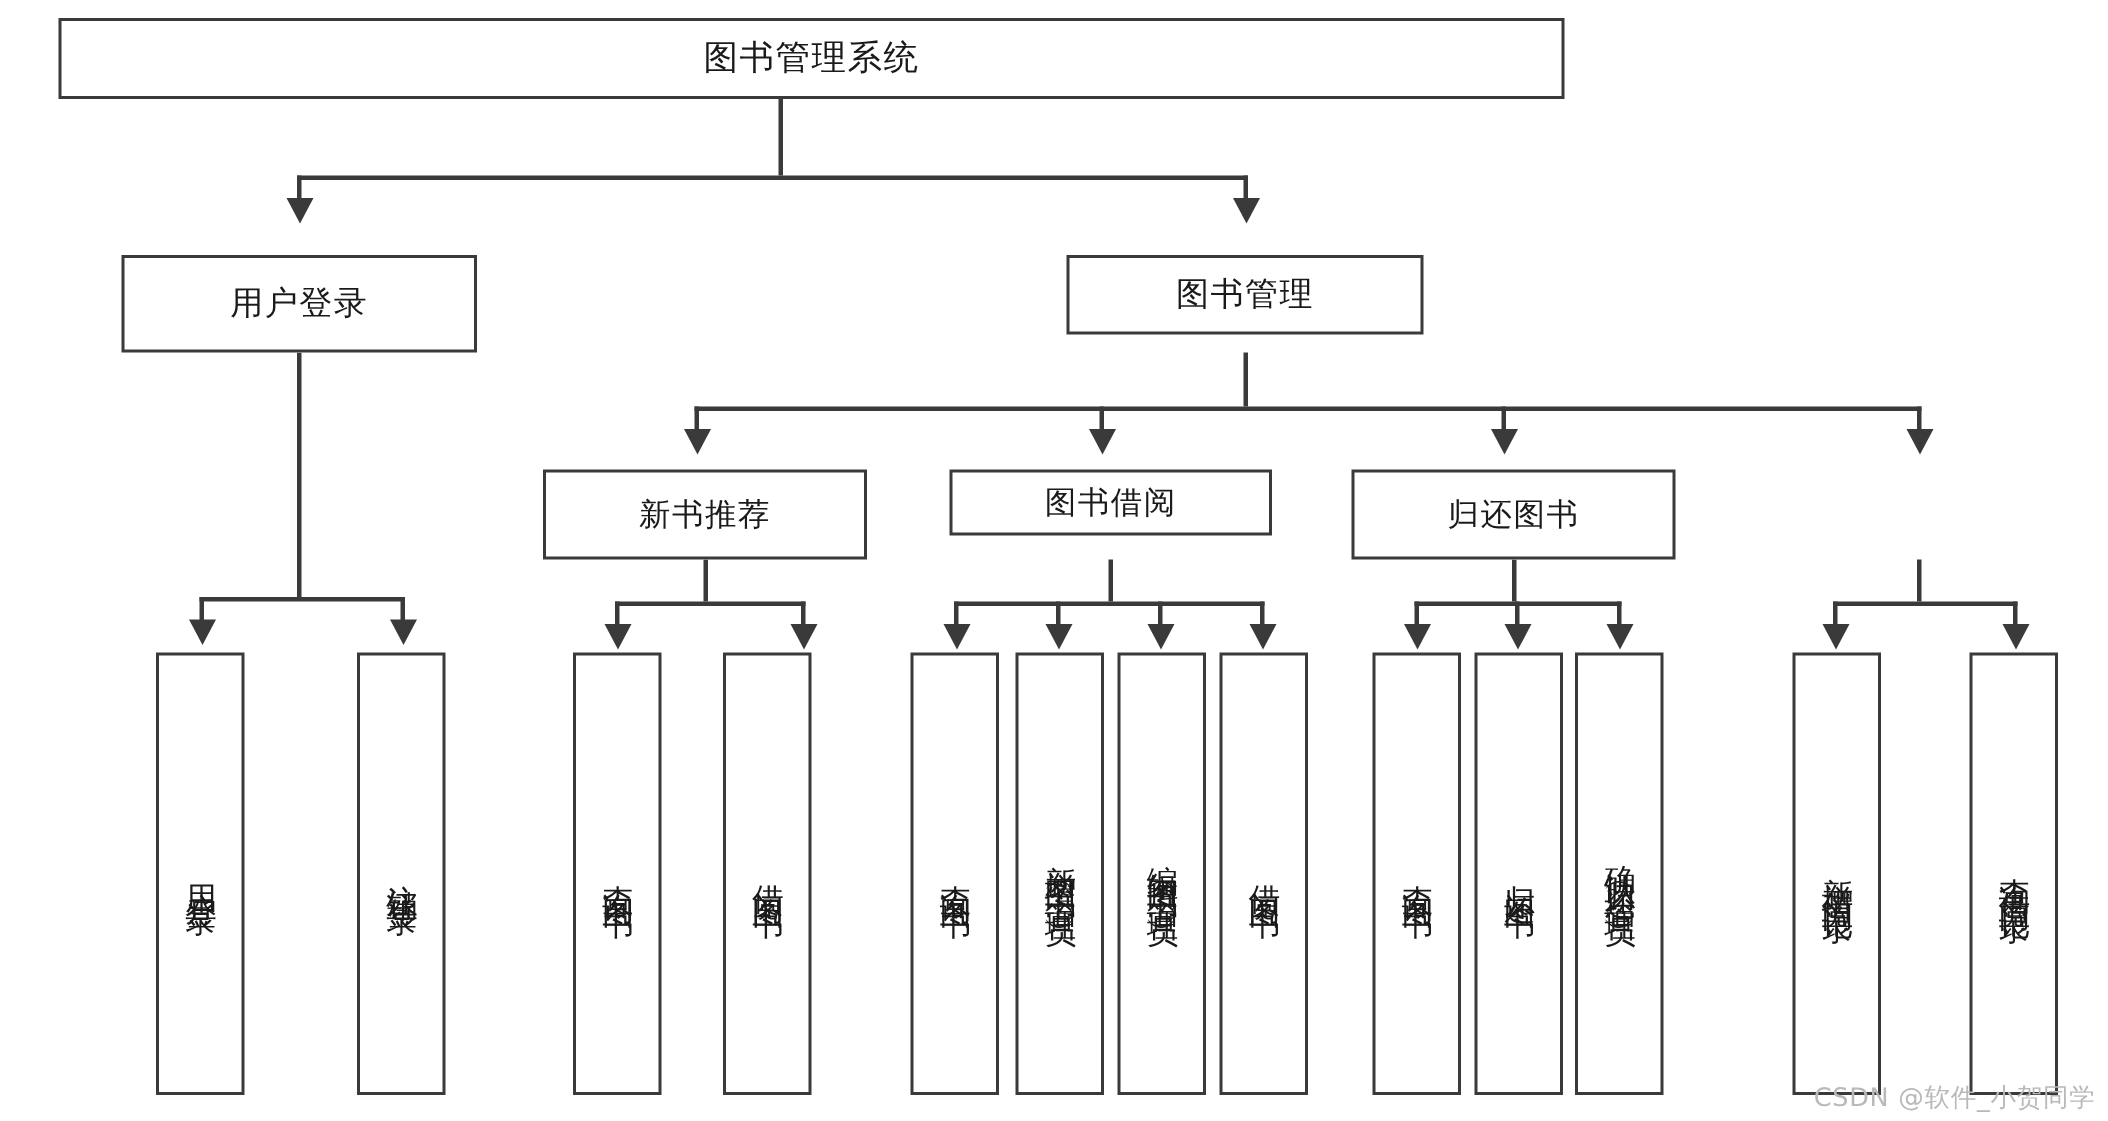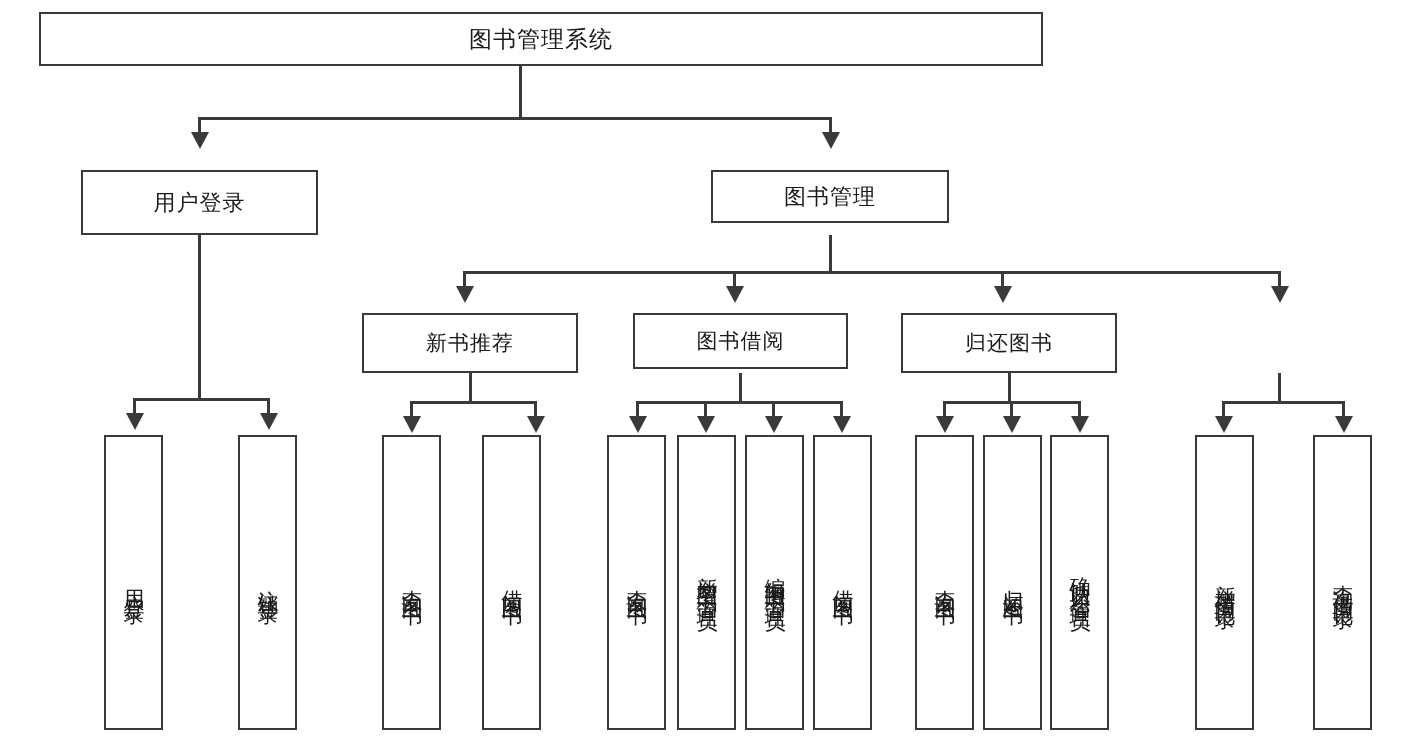--- a/index.html
+++ b/index.html
@@ -110,21 +110,21 @@
   <div class="edge v" style="left:1001px;top:271px;width:3px;height:17px;"></div>
   <div class="edge v" style="left:1278px;top:271px;width:3px;height:17px;"></div>
   <div class="arrow" style="left:456px;top:286px;"></div>
   <div class="arrow" style="left:726px;top:286px;"></div>
   <div class="arrow" style="left:994px;top:286px;"></div>
   <div class="arrow" style="left:1271px;top:286px;"></div>
 
   <div class="node level2" style="left:362px;top:313px;width:216px;height:60px;">
     <span>新书推荐</span>
   </div>
-  <div class="node level2" style="left:633px;top:313px;width:215px;height:56px;">
+  <div class="node level2" style="left:633px;top:313px;width:215px;height:44px;">
     <span>图书借阅</span>
   </div>
   <div class="node level2" style="left:901px;top:313px;width:216px;height:60px;">
     <span>归还图书</span>
   </div>
 
   <div class="edge v" style="left:469px;top:373px;width:3px;height:28px;"></div>
   <div class="edge h" style="left:410px;top:401px;width:127px;height:3px;"></div>
   <div class="edge v" style="left:410px;top:401px;width:3px;height:17px;"></div>
   <div class="edge v" style="left:534px;top:401px;width:3px;height:17px;"></div>
@@ -195,14 +195,15 @@
     <span class="vtext">确认归还（管理员）</span>
   </div>
 
   <div class="node leaf" style="left:1195px;top:435px;width:59px;height:295px;">
     <span class="vtext">新增借阅记录</span>
   </div>
   <div class="node leaf" style="left:1313px;top:435px;width:59px;height:295px;">
     <span class="vtext">查询借阅记录</span>
   </div>
 
+  <div id="watermark">CSDN @软件_小贺同学</div>
 
 </div>
 
 </body></html>

